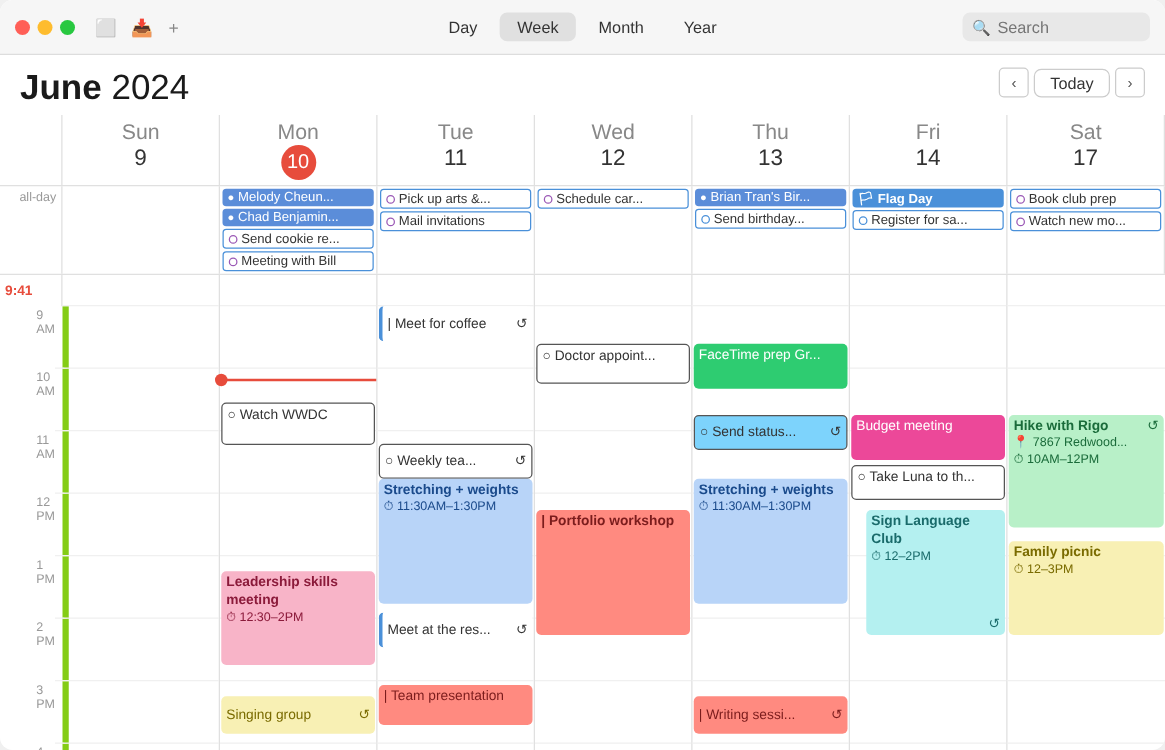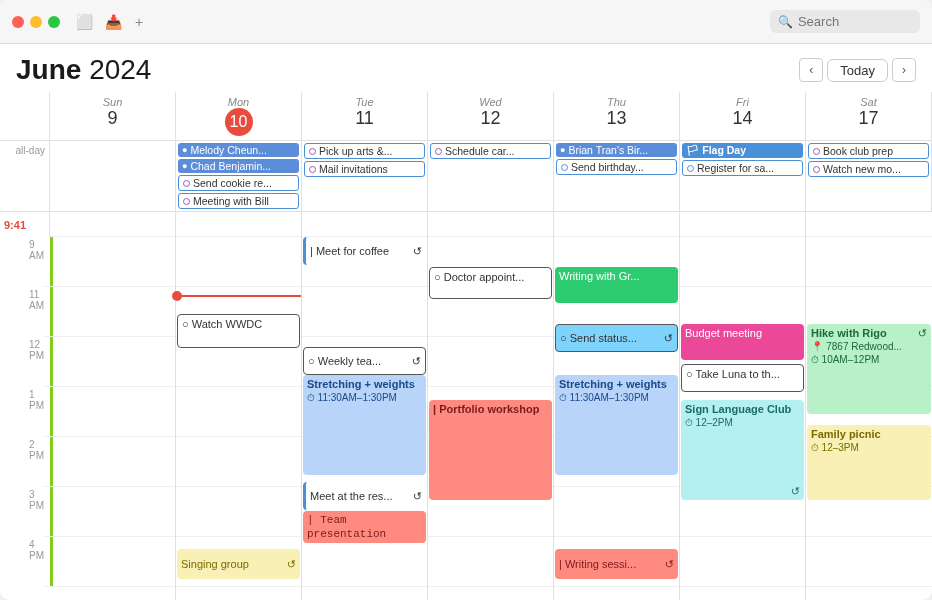--- a/index.html
+++ b/index.html
@@ -90,21 +90,21 @@
     
     .main-content {
       display: flex;
       flex-direction: column;
       flex: 1;
       overflow: hidden;
     }
     
     .month-header {
       display: flex;
-      align-items: center;
+      align-items: flex-start;
       padding: 10px 16px 6px;
       flex-shrink: 0;
     }
     .month-title {
       font-size: 28px;
       font-weight: 700;
       color: #1a1a1a;
     }
     .month-title span {
       font-weight: 300;
@@ -154,21 +154,21 @@
     .day-header-spacer {
       border-right: 1px solid #e0e0e0;
     }
     .day-header {
       text-align: center;
       padding: 4px 0;
       font-size: 12px;
       color: #888;
       border-right: 1px solid #e0e0e0;
     }
-    .day-header .day-name { font-size: 11px; color: #888; font-style: italic; }
+    .day-header .day-name { font-size: 17px; color: #888; }
     .day-header .day-num {
       font-size: 18px;
       font-weight: 500;
       color: #333;
       line-height: 1.2;
     }
     .day-header.today .day-num {
       background: #e74c3c;
       color: white;
       border-radius: 50%;
@@ -212,21 +212,21 @@
     .time-grid-inner {
       display: grid;
       grid-template-columns: 50px repeat(7, 1fr);
       position: relative;
     }
     .time-col {
       position: relative;
     }
     .time-slot {
       height: 50px;
-      border-right: 3px solid #84cc16;
+      border-right: 5px solid #84cc16;
       border-bottom: 1px solid #f0f0f0;
       display: flex;
       align-items: flex-start;
       justify-content: flex-end;
       padding-right: 6px;
       padding-top: 2px;
       font-size: 10px;
       color: #999;
       margin-left: 44px;
     }
@@ -323,20 +323,26 @@
     <div class="traffic-lights">
       <div class="tl tl-red"></div>
       <div class="tl tl-yellow"></div>
       <div class="tl tl-green"></div>
     </div>
     <div class="titlebar-icons">
       <span>⬜</span>
       <span>📥</span>
       <span>+</span>
     </div>
+    <div class="nav-tabs">
+      <div class="nav-tab">Day</div>
+      <div class="nav-tab active">Week</div>
+      <div class="nav-tab">Month</div>
+      <div class="nav-tab">Year</div>
+    </div>
     <div class="titlebar-right">
       <div class="search-box">
         <span>🔍</span>
         <input type="text" placeholder="Search" style="">
       </div>
     </div>
   </div>
 
   <div class="main-content">
 
@@ -459,20 +465,21 @@
       </div>
 
       <div class="time-grid">
         <div class="time-grid-inner" style="height:550px;">
 
           <div class="time-col">
             <div style="height:25px;border-right:1px solid #e0e0e0;position:relative;">
               <span class="time-label-current" style="top:50%;transform:translateY(-50%);">9:41</span>
             </div>
             <div class="time-slot" style="height:50px;">9 AM</div>
+            <div class="time-slot" style="height:50px;">10 AM</div>
             <div class="time-slot" style="height:50px;">11 AM</div>
             <div class="time-slot" style="height:50px;">12 PM</div>
             <div class="time-slot" style="height:50px;">1 PM</div>
             <div class="time-slot" style="height:50px;">2 PM</div>
             <div class="time-slot" style="height:50px;">3 PM</div>
             <div class="time-slot" style="height:50px;">4 PM</div>
 
           </div>
 
           <div class="day-col" style="position:relative;">
@@ -500,20 +507,24 @@
             <div class="day-slot" style="height:50px;"></div>
 
             <div class="current-time-line" style="top:83px;">
               <div class="current-time-dot"></div>
             </div>
 
             <div class="event" style="background:white;border:1.5px solid #555;color:#333;top:102px;height:34px;">
               ○ Watch WWDC
             </div>
 
+            <div class="event event-pink" style="top:237px;height:75px;">
+              <div style="font-weight:700;">Leadership skills meeting</div>
+              <div style="font-size:10px;">⏱ 12:30–2PM</div>
+            </div>
 
             <div class="event event-yellow" style="top:337px;height:30px;display:flex;align-items:center;justify-content:space-between;">
               <span>Singing group</span>
                 <span>↺</span>
             </div>
 
           </div>
 
           <div class="day-col" style="position:relative;">
             <div class="day-slot" style="height:25px;"></div>
@@ -539,21 +550,21 @@
             <div class="event event-blue" style="top:163px;height:100px;">
               <div style="font-weight:700;">Stretching + weights</div>
               <div style="font-size:10px;">⏱ 11:30AM–1:30PM</div>
             </div>
 
             <div class="event" style="background:white;border-left:3px solid #4a90d9;color:#333;top:270px;height:28px;display:flex;align-items:center;justify-content:space-between;">
               <span>Meet at the res...</span>
                 <span>↺</span>
             </div>
 
-            <div class="event event-salmon" style="top:299px;height:32px;font-family:Liberation Mono, monospace;">
+            <div class="event event-salmon" style="top:328px;height:32px;">
               <span>| Team presentation</span>
             </div>
 
           </div>
 
           <div class="day-col" style="position:relative;">
             <div class="day-slot" style="height:25px;"></div>
             <div class="day-slot" style="height:50px;"></div>
             <div class="day-slot" style="height:50px;"></div>
             <div class="day-slot" style="height:50px;"></div>
@@ -578,21 +589,21 @@
             <div class="day-slot" style="height:50px;"></div>
             <div class="day-slot" style="height:50px;"></div>
             <div class="day-slot" style="height:50px;"></div>
             <div class="day-slot" style="height:50px;"></div>
             <div class="day-slot" style="height:50px;"></div>
             <div class="day-slot" style="height:50px;"></div>
             <div class="day-slot" style="height:50px;"></div>
             <div class="day-slot" style="height:50px;"></div>
 
             <div class="event event-darkgreen" style="top:55px;height:36px;">
-              Writing with Gr...
+              FaceTime prep Gr...
             </div>
 
             <div class="event" style="background:#7dd3fc;border:1.5px solid #555;color:#333;top:112px;height:28px;display:flex;align-items:center;justify-content:space-between;">
               <span>○ Send status...</span>
                 <span>↺</span>
             </div>
 
             <div class="event event-blue" style="top:163px;height:100px;">
               <div style="font-weight:700;">Stretching + weights</div>
               <div style="font-size:10px;">⏱ 11:30AM–1:30PM</div>
@@ -617,21 +628,21 @@
             <div class="day-slot" style="height:50px;"></div>
 
             <div class="event event-red" style="top:112px;height:36px;">
               Budget meeting
             </div>
 
             <div class="event" style="background:white;border:1.5px solid #555;color:#333;top:152px;height:28px;">
               ○ Take Luna to th...
             </div>
 
-            <div class="event event-teal" style="top:188px;height:100px;display:flex;flex-direction:column;justify-content:space-between;">
+            <div class="event event-teal" style="top:188px;height:100px;display:flex;flex-direction:column;justify-content:space-between;margin-left:12px;">
               <div>
                 <div style="font-weight:700;">Sign Language Club</div>
                 <div style="font-size:10px;">⏱ 12–2PM</div>
               </div>
               <span style="align-self:flex-end;">↺</span>
             </div>
 
           </div>
 
           <div class="day-col" style="position:relative;border-right:none;">

